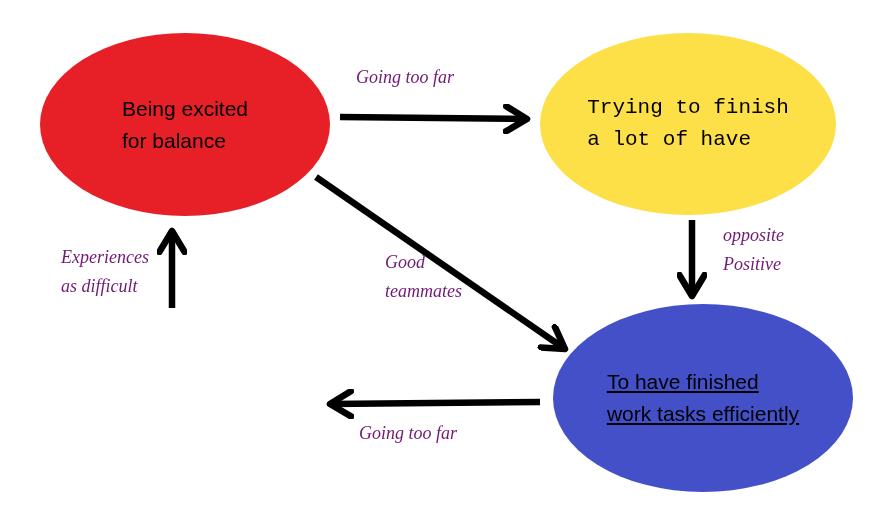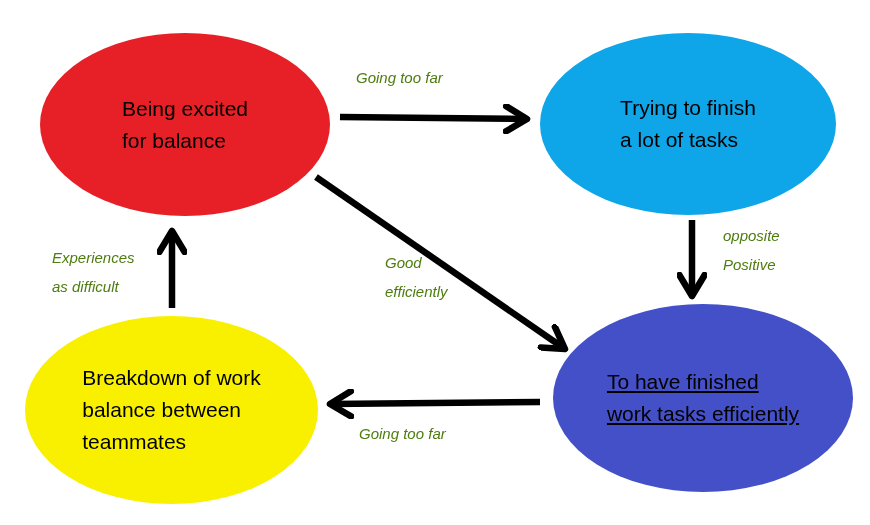--- a/index.html
+++ b/index.html
@@ -30,64 +30,58 @@
 
   .arrow-layer {
     position: absolute;
     left: 0; top: 0;
     width: 870px; height: 525px;
     pointer-events: none;
   }
   .edge-label {
     position: absolute;
     font-style: italic;
-    font-size: 15px;
+    font-size: 18px;
     line-height: 29px;
-    color: #4d7c0f;
+    color: #701a75;
     white-space: nowrap;
+    font-family: Liberation Serif, serif;
   }
   #lbl-going-top    { left: 356px; top: 63px; }
   #lbl-positive     { left: 723px; top: 221px; }
   #lbl-good         { left: 349px; top: 248px; margin-left: 36px; }
   #lbl-going-bottom { left: 359px; top: 419px; }
-  #lbl-experiences  { left: 52px;  top: 243px; }
+  #lbl-experiences  { left: 61px;  top: 243px; }
 </style>
 </head>
 <body>
 
 <div class="canvas" style="background-color: rgb(255, 255, 255);">
 
   <div class="node" id="node-excited" style="background-color: rgb(230, 32, 38);">
     <div class="node-text">
       <div>Being excited</div>
       <div>for balance</div>
     </div>
   </div>
 
-  <div class="node" id="node-trying" style="background-color: #0ea5e9;">
+  <div class="node" id="node-trying" style="background-color: #fde047; font-family: Liberation Mono, monospace;">
     <div class="node-text">
       <div>Trying to finish</div>
-      <div>a lot of tasks</div>
+      <div>a lot of have</div>
     </div>
   </div>
 
   <div class="node" id="node-finished" style="background-color: rgb(68, 80, 200); text-decoration: underline;">
     <div class="node-text">
       <div>To have finished</div>
       <div>work tasks efficiently</div>
     </div>
   </div>
 
-  <div class="node" id="node-breakdown" style="background-color: rgb(249, 240, 0);">
-    <div class="node-text">
-      <div>Breakdown of work</div>
-      <div>balance between</div>
-      <div>teammates</div>
-    </div>
-  </div>
 
   <svg class="arrow-layer" viewBox="0 0 870 525" width="870" height="525">
     <defs>
       <marker id="ah" viewBox="0 0 10 10" refX="8" refY="5" markerWidth="4.6" markerHeight="4.6" orient="auto">
         <polyline points="1,0.8 8,5 1,9.2" fill="none" stroke-width="2.2" stroke-linecap="round" stroke-linejoin="round" stroke="#000000"></polyline>
       </marker>
     </defs>
     <line x1="340" y1="117" x2="527" y2="119" stroke-width="6.5" marker-end="url(#ah)" stroke="#000000"></line>
     <line x1="692" y1="220" x2="692" y2="296" stroke-width="6.5" marker-end="url(#ah)" stroke="#000000"></line>
     <line x1="316" y1="177" x2="565" y2="349" stroke-width="6.5" marker-end="url(#ah)" stroke="#000000"></line>
@@ -97,21 +91,21 @@
 
   <div class="edge-label" id="lbl-going-top">Going too far</div>
 
   <div class="edge-label" id="lbl-positive">
     <div>opposite</div>
     <div>Positive</div>
   </div>
 
   <div class="edge-label" id="lbl-good">
     <div>Good</div>
-    <div>efficiently</div>
+    <div>teammates</div>
   </div>
 
   <div class="edge-label" id="lbl-going-bottom">Going too far</div>
 
   <div class="edge-label" id="lbl-experiences">
     <div>Experiences</div>
     <div>as difficult</div>
   </div>
 
 </div>

